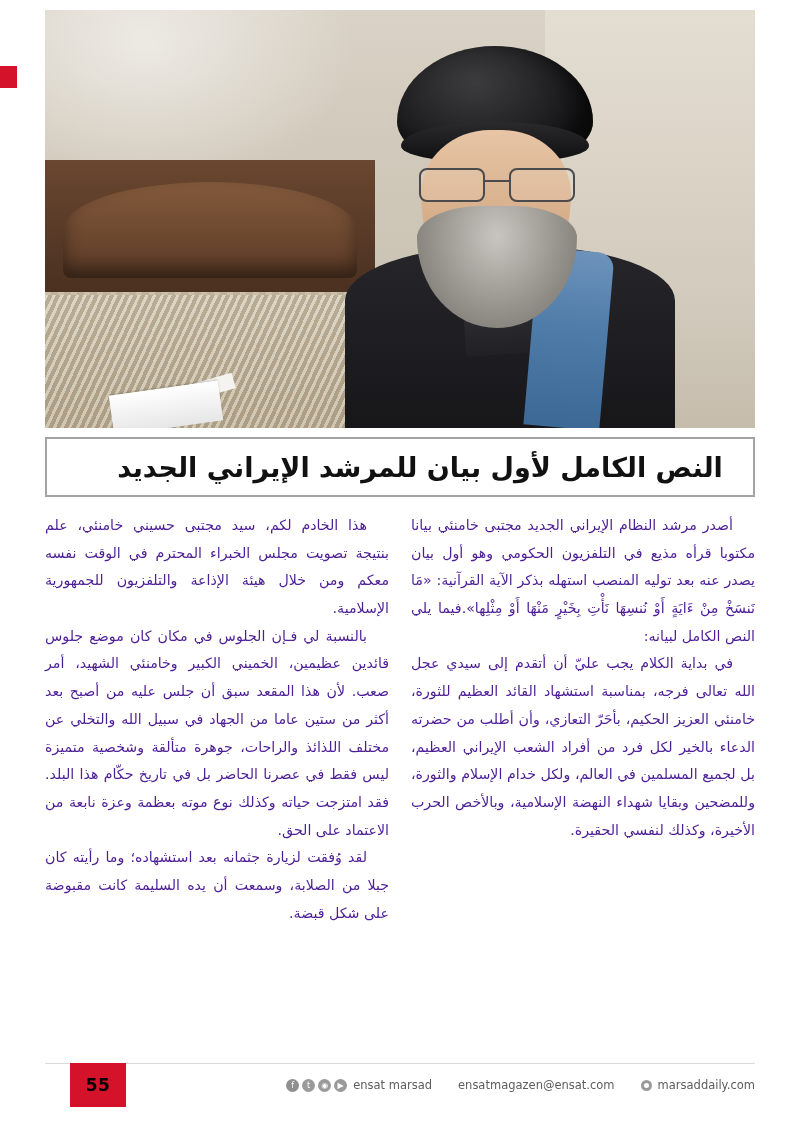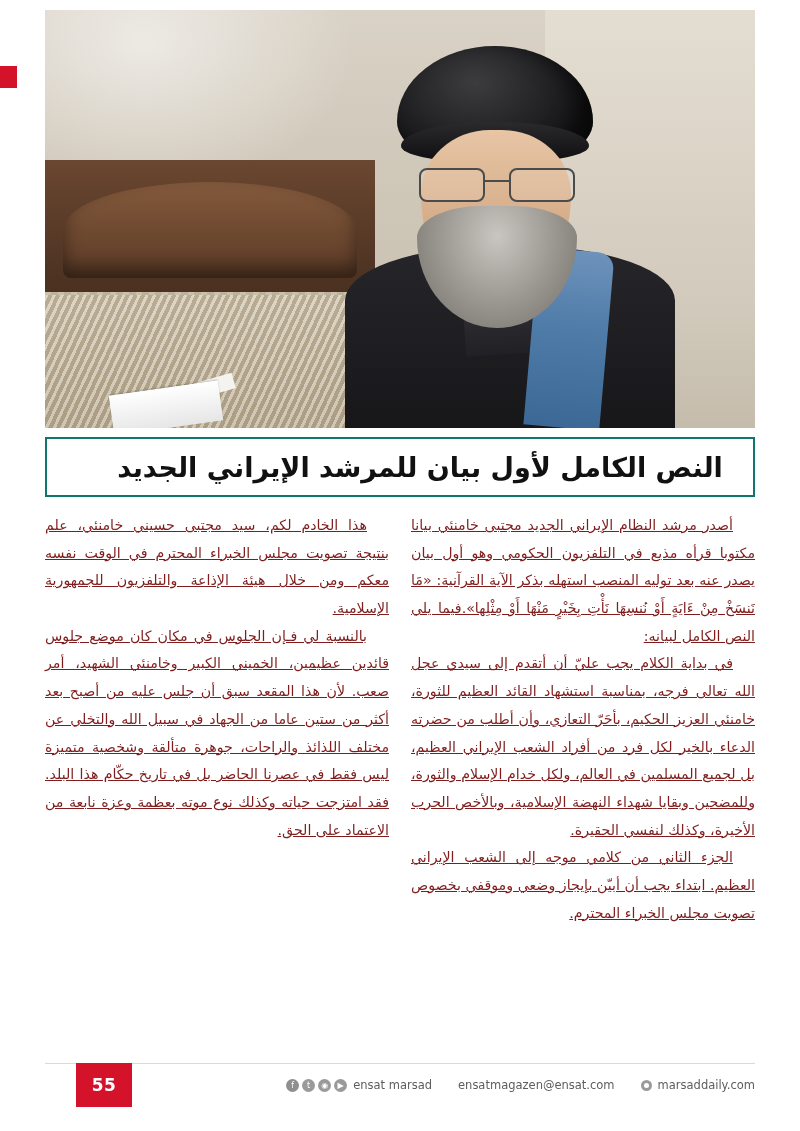--- a/index.html
+++ b/index.html
@@ -179,21 +179,21 @@
     transform: rotate(-16deg);
   }
 
   
   .headline-box {
     position: absolute;
     left: 45px;
     top: 437px;
     width: 710px;
     height: 60px;
-    border: 2px solid #0f766e;
+    border: 2px solid #a3a3a3;
     box-sizing: border-box;
     display: flex;
     align-items: center;
     justify-content: center;
     padding-left: 40px;
   }
   .headline {
     font-size: 27px;
     font-weight: bold;
     color: #111111;
@@ -210,50 +210,49 @@
     width: 710px;
     height: 530px;
     display: flex;
     flex-direction: row;
     gap: 22px;
   }
   .col {
     width: 344px;
     font-size: 14.2px;
     line-height: 1.95;
-    color: #7f1d1d;
+    color: #4c1d95;
     text-align: justify;
     text-align-last: right;
-    text-decoration: underline;
   }
   .col p {
     margin: 0 0 0 0;
     text-indent: 22px;
   }
   .col p.cont {
     text-indent: 22px;
   }
 
   
   .footer-rule {
     position: absolute;
     left: 45px;
     top: 1063px;
     width: 710px;
     height: 1px;
     background: #d9d9d9;
   }
   .page-num {
     position: absolute;
-    left: 76px;
+    left: 70px;
     top: 1063px;
     width: 56px;
     height: 44px;
     background: #d4122a;
-    color: #ffffff;
+    color: #000000;
     font-size: 17px;
     font-weight: bold;
     display: flex;
     align-items: center;
     justify-content: center;
     letter-spacing: .5px;
   }
   .footer {
     position: absolute;
     left: 180px;
@@ -337,25 +336,25 @@
   </div>
 
   <div class="headline-box">
     <h1 class="headline">النص الكامل لأول بيان للمرشد الإيراني الجديد</h1>
   </div>
 
   <div class="columns">
     <div class="col">
       <p>أصدر مرشد النظام الإيراني الجديد مجتبى خامنئي بيانا مكتوبا قرأه مذيع في التلفزيون الحكومي وهو أول بيان يصدر عنه بعد توليه المنصب استهله بذكر الآية القرآنية: «مَا نَنسَخْ مِنْ ءَايَةٍ أَوْ نُنسِهَا نَأْتِ بِخَيْرٍ مَنْهَا أَوْ مِثْلِها».فيما يلي النص الكامل لبيانه:</p>
       <p class="cont">في بداية الكلام يجب عليّ أن أتقدم إلى سيدي عجل الله تعالى فرجه، بمناسبة استشهاد القائد العظيم للثورة، خامنئي العزيز الحكيم، بأحَرّ التعازي، وأن أطلب من حضرته الدعاء بالخير لكل فرد من أفراد الشعب الإيراني العظيم، بل لجميع المسلمين في العالم، ولكل خدام الإسلام والثورة، وللمضحين وبقايا شهداء النهضة الإسلامية، وبالأخص الحرب الأخيرة، وكذلك لنفسي الحقيرة.</p>
-      <p class="cont">الجزء الثاني من كلامي موجه إلى الشعب الإيراني العظيم. ابتداء يجب أن أبيّن بإيجاز وضعي وموقفي بخصوص تصويت مجلس الخبراء المحترم.</p>
     </div>
     <div class="col">
       <p>هذا الخادم لكم، سيد مجتبى حسيني خامنئي، علم بنتيجة تصويت مجلس الخبراء المحترم في الوقت نفسه معكم ومن خلال هيئة الإذاعة والتلفزيون للجمهورية الإسلامية.</p>
       <p class="cont">بالنسبة لي فـإن الجلوس في مكان كان موضع جلوس قائدين عظيمين، الخميني الكبير وخامنئي الشهيد، أمر صعب. لأن هذا المقعد سبق أن جلس عليه من أصبح بعد أكثر من ستين عاما من الجهاد في سبيل الله والتخلي عن مختلف اللذائذ والراحات، جوهرة متألقة وشخصية متميزة ليس فقط في عصرنا الحاضر بل في تاريخ حكّام هذا البلد. فقد امتزجت حياته وكذلك نوع موته بعظمة وعزة نابعة من الاعتماد على الحق.</p>
+      <p class="cont">لقد وُفقت لزيارة جثمانه بعد استشهاده؛ وما رأيته كان جبلا من الصلابة، وسمعت أن يده السليمة كانت مقبوضة على شكل قبضة.</p>
     </div>
   </div>
 
   <div class="footer-rule"></div>
   <div class="page-num">55</div>
 
   <div class="footer">
     <div class="footer-item">
       <span class="dot-icon"></span>
       <span>marsaddaily.com</span>

